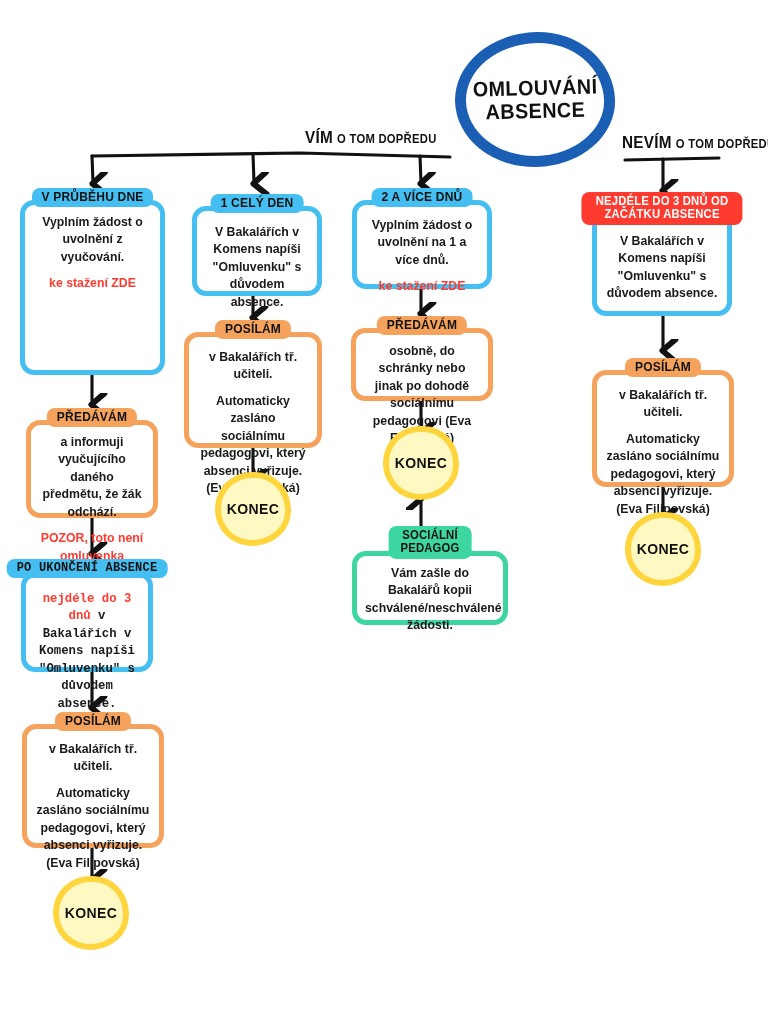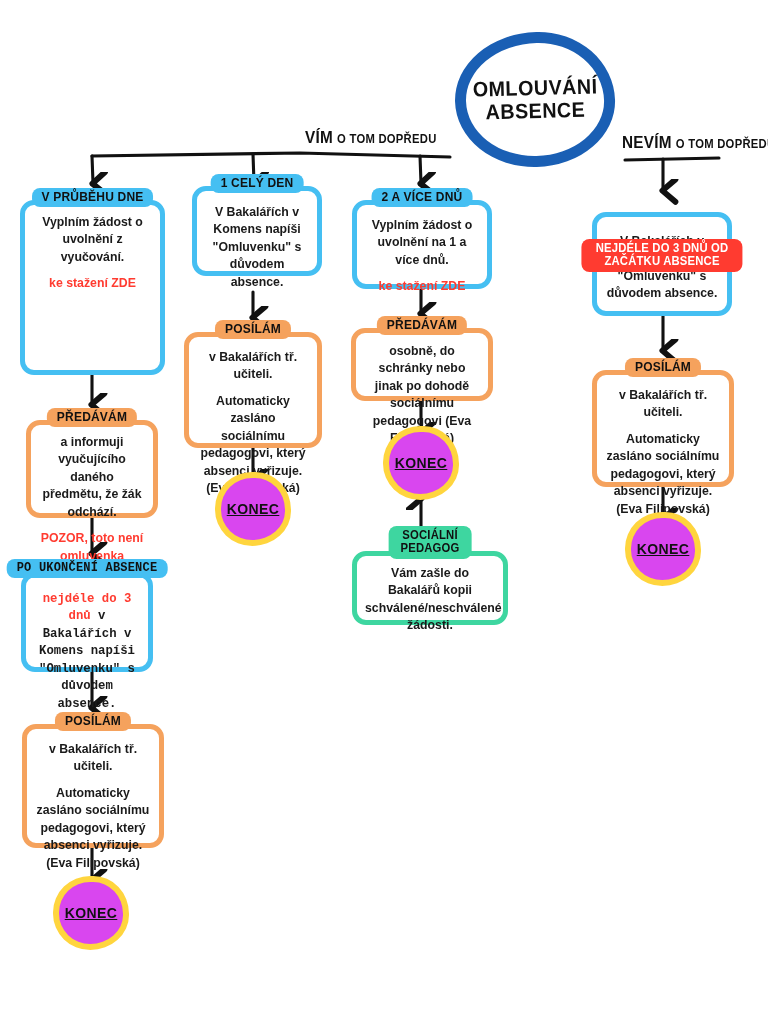--- a/index.html
+++ b/index.html
@@ -112,29 +112,28 @@
   .red-tab .tab { background: #FF3B30; color: #fff; }
 
   .red-text { color: #FF3B30; font-weight: 700; }
 
   
   .konec {
     position: absolute;
     width: 76px; height: 74px;
     border: 6px solid #FFD53E;
     border-radius: 50% 48% 52% 50% / 50% 52% 48% 50%;
-    background: #d946ef;
+    background: #fef9c3;
     display: flex;
     align-items: center;
     justify-content: center;
     font-weight: 700;
     font-size: 14px;
     color: #111;
     letter-spacing: 0.4px;
-    text-decoration: underline;
   }
 </style>
 </head>
 <body>
 
 <div id="canvas">
 
   <svg class="lines" viewBox="0 0 768 1024">
     <defs>
       <marker id="arr" markerWidth="10" markerHeight="10" refX="3.4" refY="5" orient="auto">
@@ -209,21 +208,21 @@
   <div class="node orange" style="left:22px; top:724px; width:142px; height:124px;">
     <div class="tab">POSÍLÁM</div>
     <div class="body" style="padding-top:12px;">
       <p>v Bakalářích tř. učiteli.</p>
       <p>Automaticky zasláno sociálnímu pedagogovi, který absenci vyřizuje. (Eva Filipovská)</p>
     </div>
   </div>
 
   <div class="konec" style="left:53px; top:876px;">KONEC</div>
 
-  <div class="node blue" style="left:192px; top:186px; width:130px; height:90px;">
+  <div class="node blue" style="left:192px; top:206px; width:130px; height:90px;">
     <div class="tab">1 CELÝ DEN</div>
     <div class="body" style="padding-top:13px;">
       <p>V Bakalářích v Komens napíši "Omluvenku" s důvodem absence.</p>
     </div>
   </div>
 
   <div class="node orange" style="left:184px; top:332px; width:138px; height:116px;">
     <div class="tab">POSÍLÁM</div>
     <div class="body" style="padding-top:12px;">
       <p>v Bakalářích tř. učiteli.</p>
@@ -254,21 +253,21 @@
     <div class="tab two-line">
       <span class="t-line">SOCIÁLNÍ</span>
       <span class="t-line">PEDAGOG</span>
     </div>
     <div class="body" style="padding-top:9px;">
       <p>Vám zašle do Bakalářů kopii schválené/neschválené žádosti.</p>
     </div>
   </div>
 
   <div class="node blue red-tab" style="left:592px; top:212px; width:140px; height:104px;">
-    <div class="tab two-line" style="top:-25px;margin-top:47px;">
+    <div class="tab two-line" style="top:-25px;">
       <span class="t-line">NEJDÉLE DO 3 DNŮ OD</span>
       <span class="t-line">ZAČÁTKU ABSENCE</span>
     </div>
     <div class="body" style="padding-top:16px;">
       <p>V Bakalářích v Komens napíši "Omluvenku" s důvodem absence.</p>
     </div>
   </div>
 
   <div class="node orange" style="left:592px; top:370px; width:142px; height:117px;">
     <div class="tab">POSÍLÁM</div>

